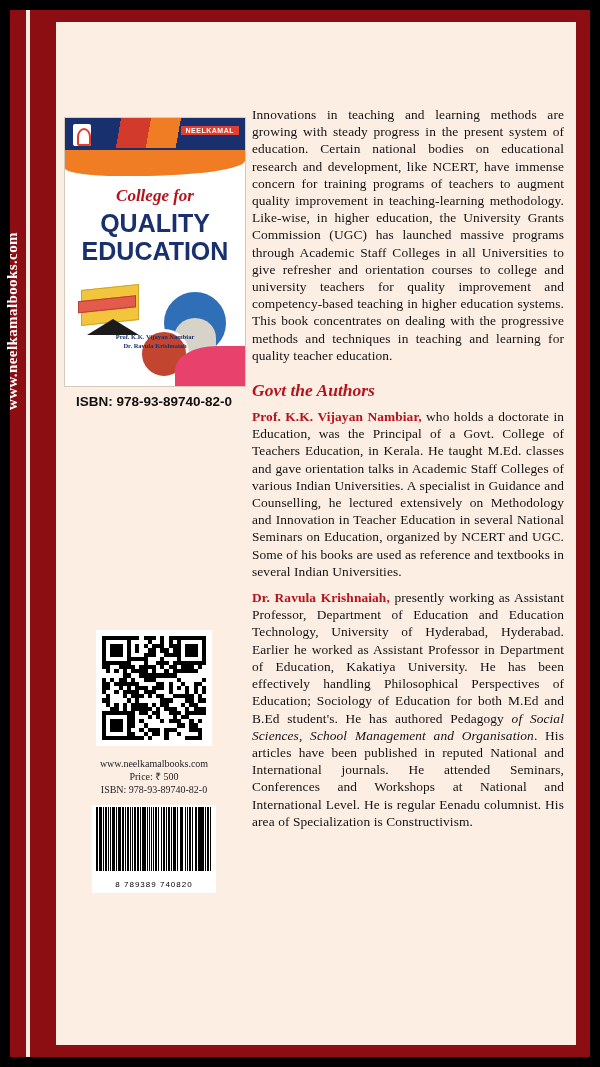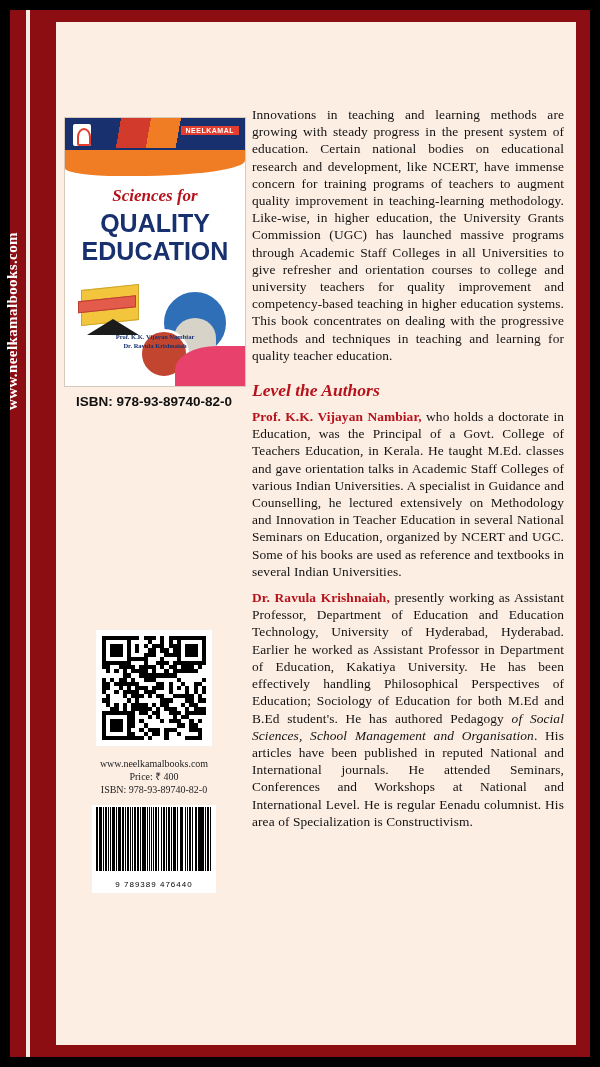--- a/index.html
+++ b/index.html
@@ -336,21 +336,21 @@
   <div class="content">
 
     <div class="left-col">
 
       <div class="book-thumb">
         <div class="thumb-top-stripe"></div>
         <div class="thumb-wave2"></div>
         <div class="thumb-wave"></div>
         <div class="thumb-logo"></div>
         <div class="thumb-neel">NEELKAMAL</div>
-        <div class="thumb-title1">Sciences for</div>
+        <div class="thumb-title1">College for</div>
         <div class="thumb-title2" style="top:118px;">EDUCATION</div>
         <div class="thumb-title2">QUALITY</div>
         <div class="thumb-img-area">
           <div class="thumb-books"></div>
           <div class="thumb-cap"></div>
           <div class="thumb-circle"></div>
           <div class="thumb-circle2"></div>
           <div class="thumb-pink"></div>
         </div>
         <div class="thumb-authors" style="white-space:pre-line;">Prof. K.K. Vijayan Nambiar
@@ -984,21 +984,21 @@
             <i></i>
             <i></i>
             <i></i>
             <i></i>
             <i style="background:transparent"></i>
           </div>
       </div>
 
       <div class="site-line">
         <div>www.neelkamalbooks.com</div>
-        <div>Price: ₹ 400</div>
+        <div>Price: ₹ 500</div>
         <div>ISBN: 978-93-89740-82-0</div>
       </div>
 
       <div class="barcode-box">
         <div class="bars" id="bars">
             <span style="width:3px"></span>
             <span style="width:2px;background:transparent"></span>
             <span style="width:1px"></span>
             <span style="width:2px;background:transparent"></span>
             <span style="width:3px"></span>
@@ -1107,28 +1107,28 @@
             <span style="width:2px;background:transparent"></span>
             <span style="width:1px"></span>
             <span style="width:2px;background:transparent"></span>
             <span style="width:1px"></span>
             <span style="width:1px;background:transparent"></span>
             <span style="width:2px"></span>
             <span style="width:2px;background:transparent"></span>
             <span style="width:2px"></span>
             <span style="width:2px;background:transparent"></span>
           </div>
-        <div class="barcode-num">9 789389 476440</div>
+        <div class="barcode-num">8 789389 740820</div>
       </div>
     </div>
 
     <div class="right-col">
       <p class="body">Innovations in teaching and learning methods are growing with steady progress in the present system of education. Certain national bodies on educational research and development, like NCERT, have immense concern for training programs of teachers to augment quality improvement in teaching-learning methodology. Like-wise, in higher education, the University Grants Commission (UGC) has launched massive programs through Academic Staff Colleges in all Universities to give refresher and orientation courses to college and university teachers for quality improvement and competency-based teaching in higher education systems. This book concentrates on dealing with the progressive methods and techniques in teaching and learning for quality teacher education.</p>
 
-      <h2 class="heading second">Level the Authors</h2>
+      <h2 class="heading second">Govt the Authors</h2>
 
       <p class="body"><span class="author-name">Prof. K.K. Vijayan Nambiar,</span><span> who holds a doctorate in Education, was the Principal of a Govt. College of Teachers Education, in Kerala. He taught M.Ed. classes and gave orientation talks in Academic Staff Colleges of various Indian Universities. A specialist in Guidance and Counselling, he lectured extensively on Methodology and Innovation in Teacher Education in several National Seminars on Education, organized by NCERT and UGC. Some of his books are used as reference and textbooks in several Indian Universities.</span></p>
 
       <p class="body"><span class="author-name">Dr. Ravula Krishnaiah,</span><span> presently working as Assistant Professor, Department of Education and Education Technology, University of Hyderabad, Hyderabad.  Earlier he worked as Assistant Professor in Department of Education, Kakatiya University. He has been effectively handling Philosophical Perspectives of Education; Sociology of Education for both M.Ed and B.Ed student's. He has authored Pedagogy </span><span class="ital">of Social Sciences, School Management and Organisation</span><span>. His articles have been published in reputed National and International journals. He attended Seminars, Conferences and Workshops at National and International Level. He is regular Eenadu columnist. His area of Specialization is Constructivism.</span></p>
     </div>
 
   </div>
 </div>
 
 </body></html>

